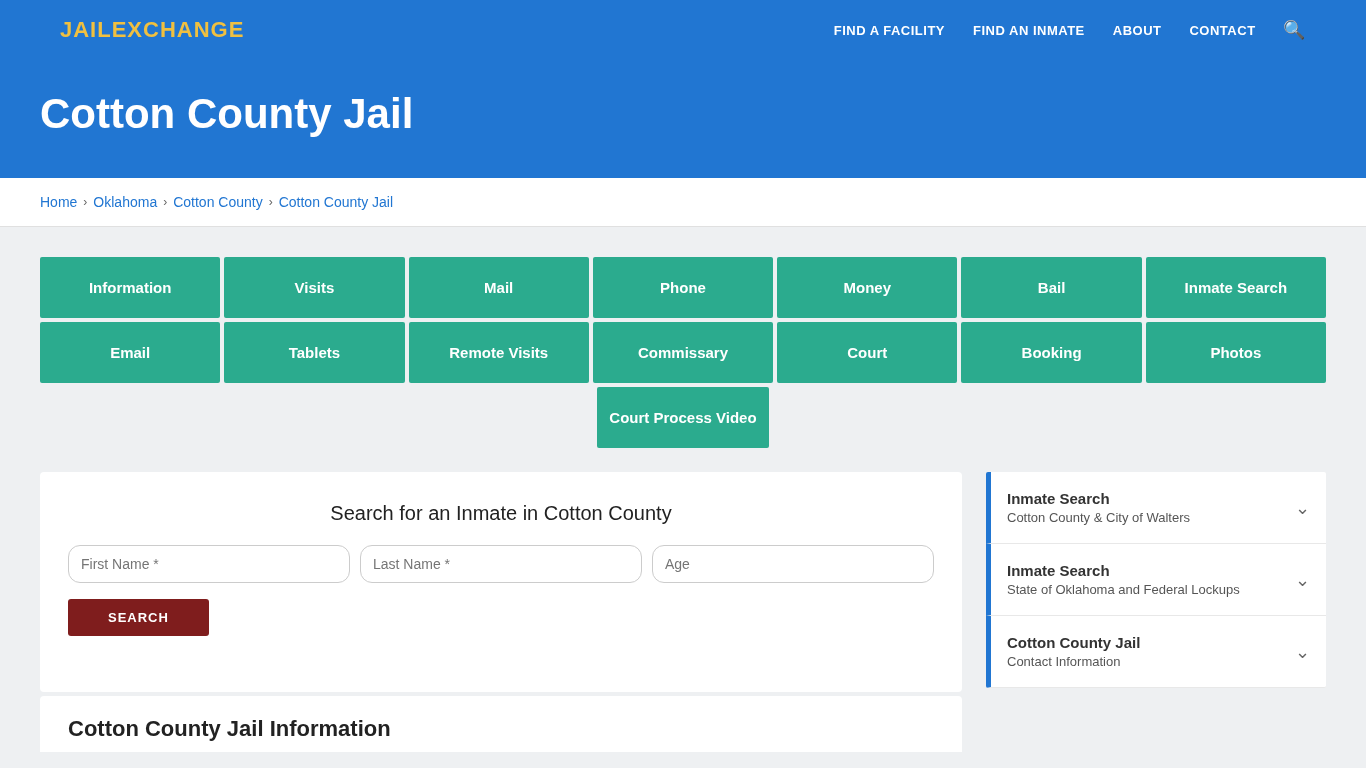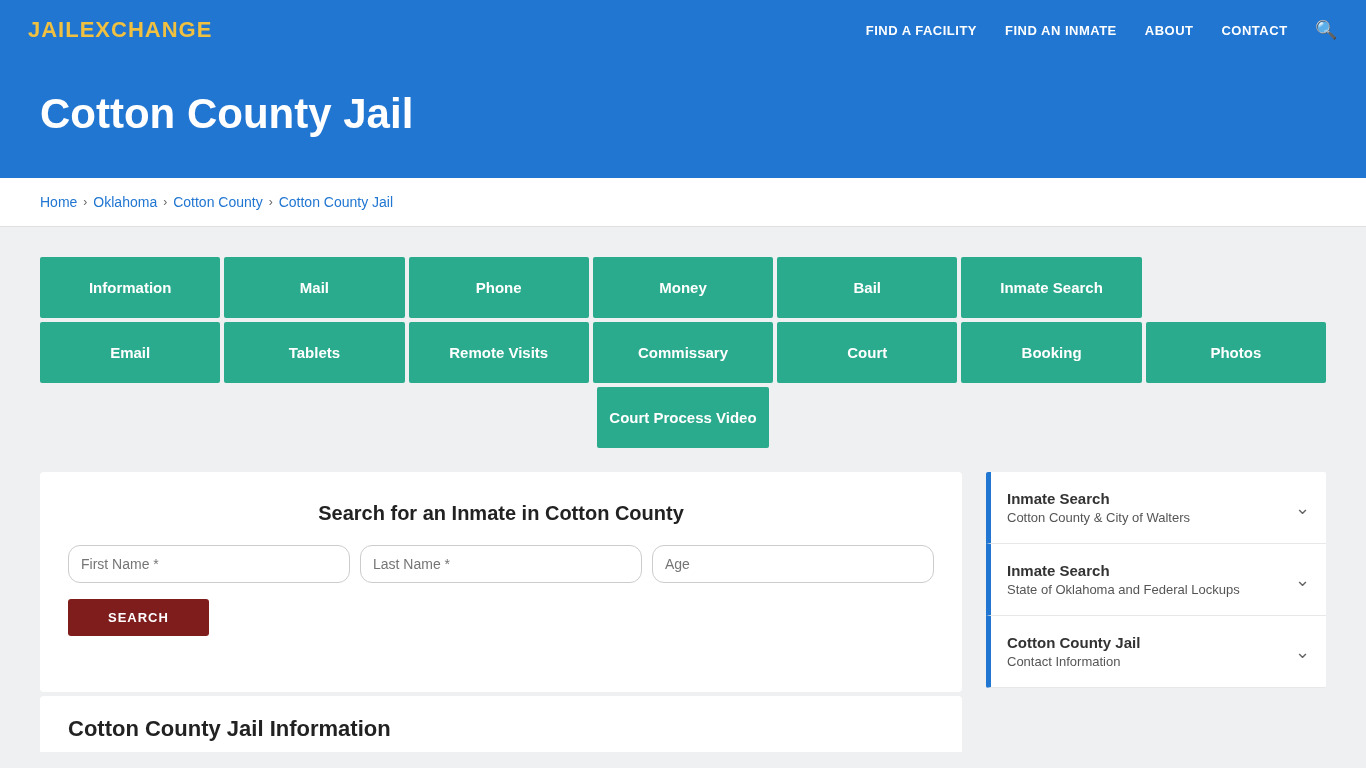--- a/index.html
+++ b/index.html
@@ -1,21 +1,21 @@
 <!DOCTYPE html>
 <html><head>
   <meta charset="utf-8">
   <style>
     * { box-sizing: border-box; margin: 0; padding: 0; }
     body { font-family: Arial, sans-serif; background: #f0f0f0; color: #333; }
 
     
     .header {
       background: #2176d2;
-      padding: 0 28px;
+      padding: 0 60px;
       height: 60px;
       display: flex;
       align-items: center;
       justify-content: space-between;
     }
     .logo {
       font-size: 22px;
       font-weight: 900;
       color: #fff;
       letter-spacing: 1px;
@@ -127,21 +127,21 @@
     
     .search-card {
       background: #fff;
       border-radius: 4px;
       padding: 30px 28px 28px 28px;
       flex: 1;
       min-height: 220px;
     }
     .search-card h2 {
       font-size: 20px;
-      font-weight: 700;
+      font-weight: 400;
       text-align: center;
       margin-bottom: 20px;
       color: #222;
     }
     .search-inputs {
       display: flex;
       gap: 10px;
       margin-bottom: 16px;
     }
     .search-inputs input, .search-inputs select {
@@ -247,20 +247,21 @@
     <a href="#">Cotton County</a>
     <span class="sep">›</span>
     <a href="#">Cotton County Jail</a>
   </nav>
 </div>
 
 <div class="main-bg">
 
   <div class="btn-grid">
     <button class="tile-btn">Information</button>
+    <button class="tile-btn">Visits</button>
     <button class="tile-btn">Mail</button>
     <button class="tile-btn">Phone</button>
     <button class="tile-btn">Money</button>
     <button class="tile-btn">Bail</button>
     <button class="tile-btn">Inmate Search</button>
   </div>
 
   <div class="btn-grid-2">
     <button class="tile-btn">Email</button>
     <button class="tile-btn">Tablets</button>

